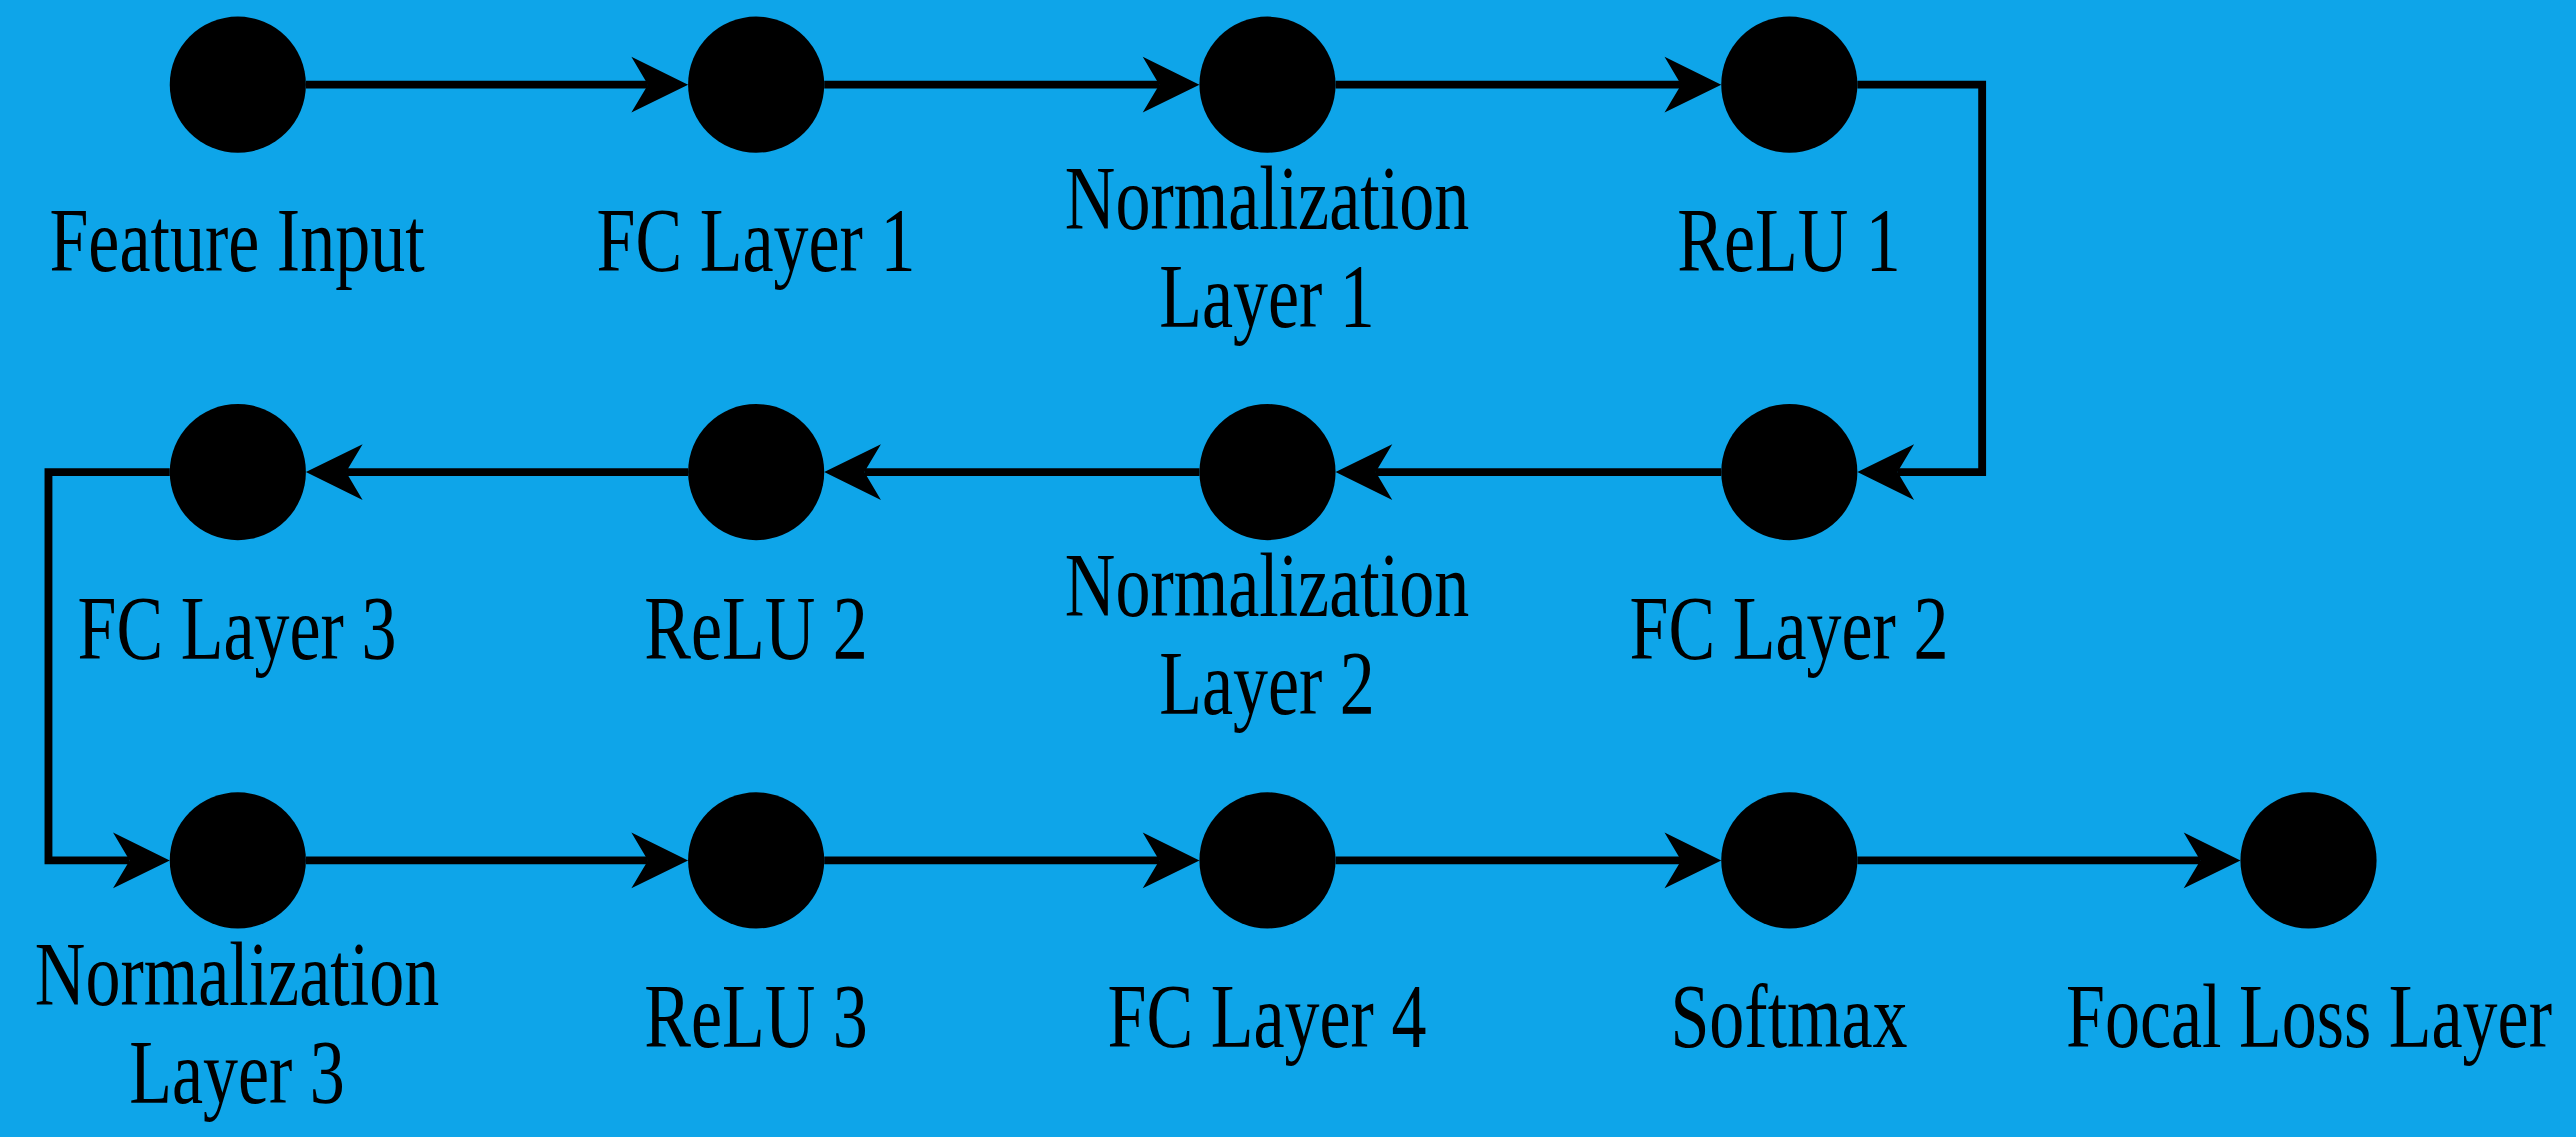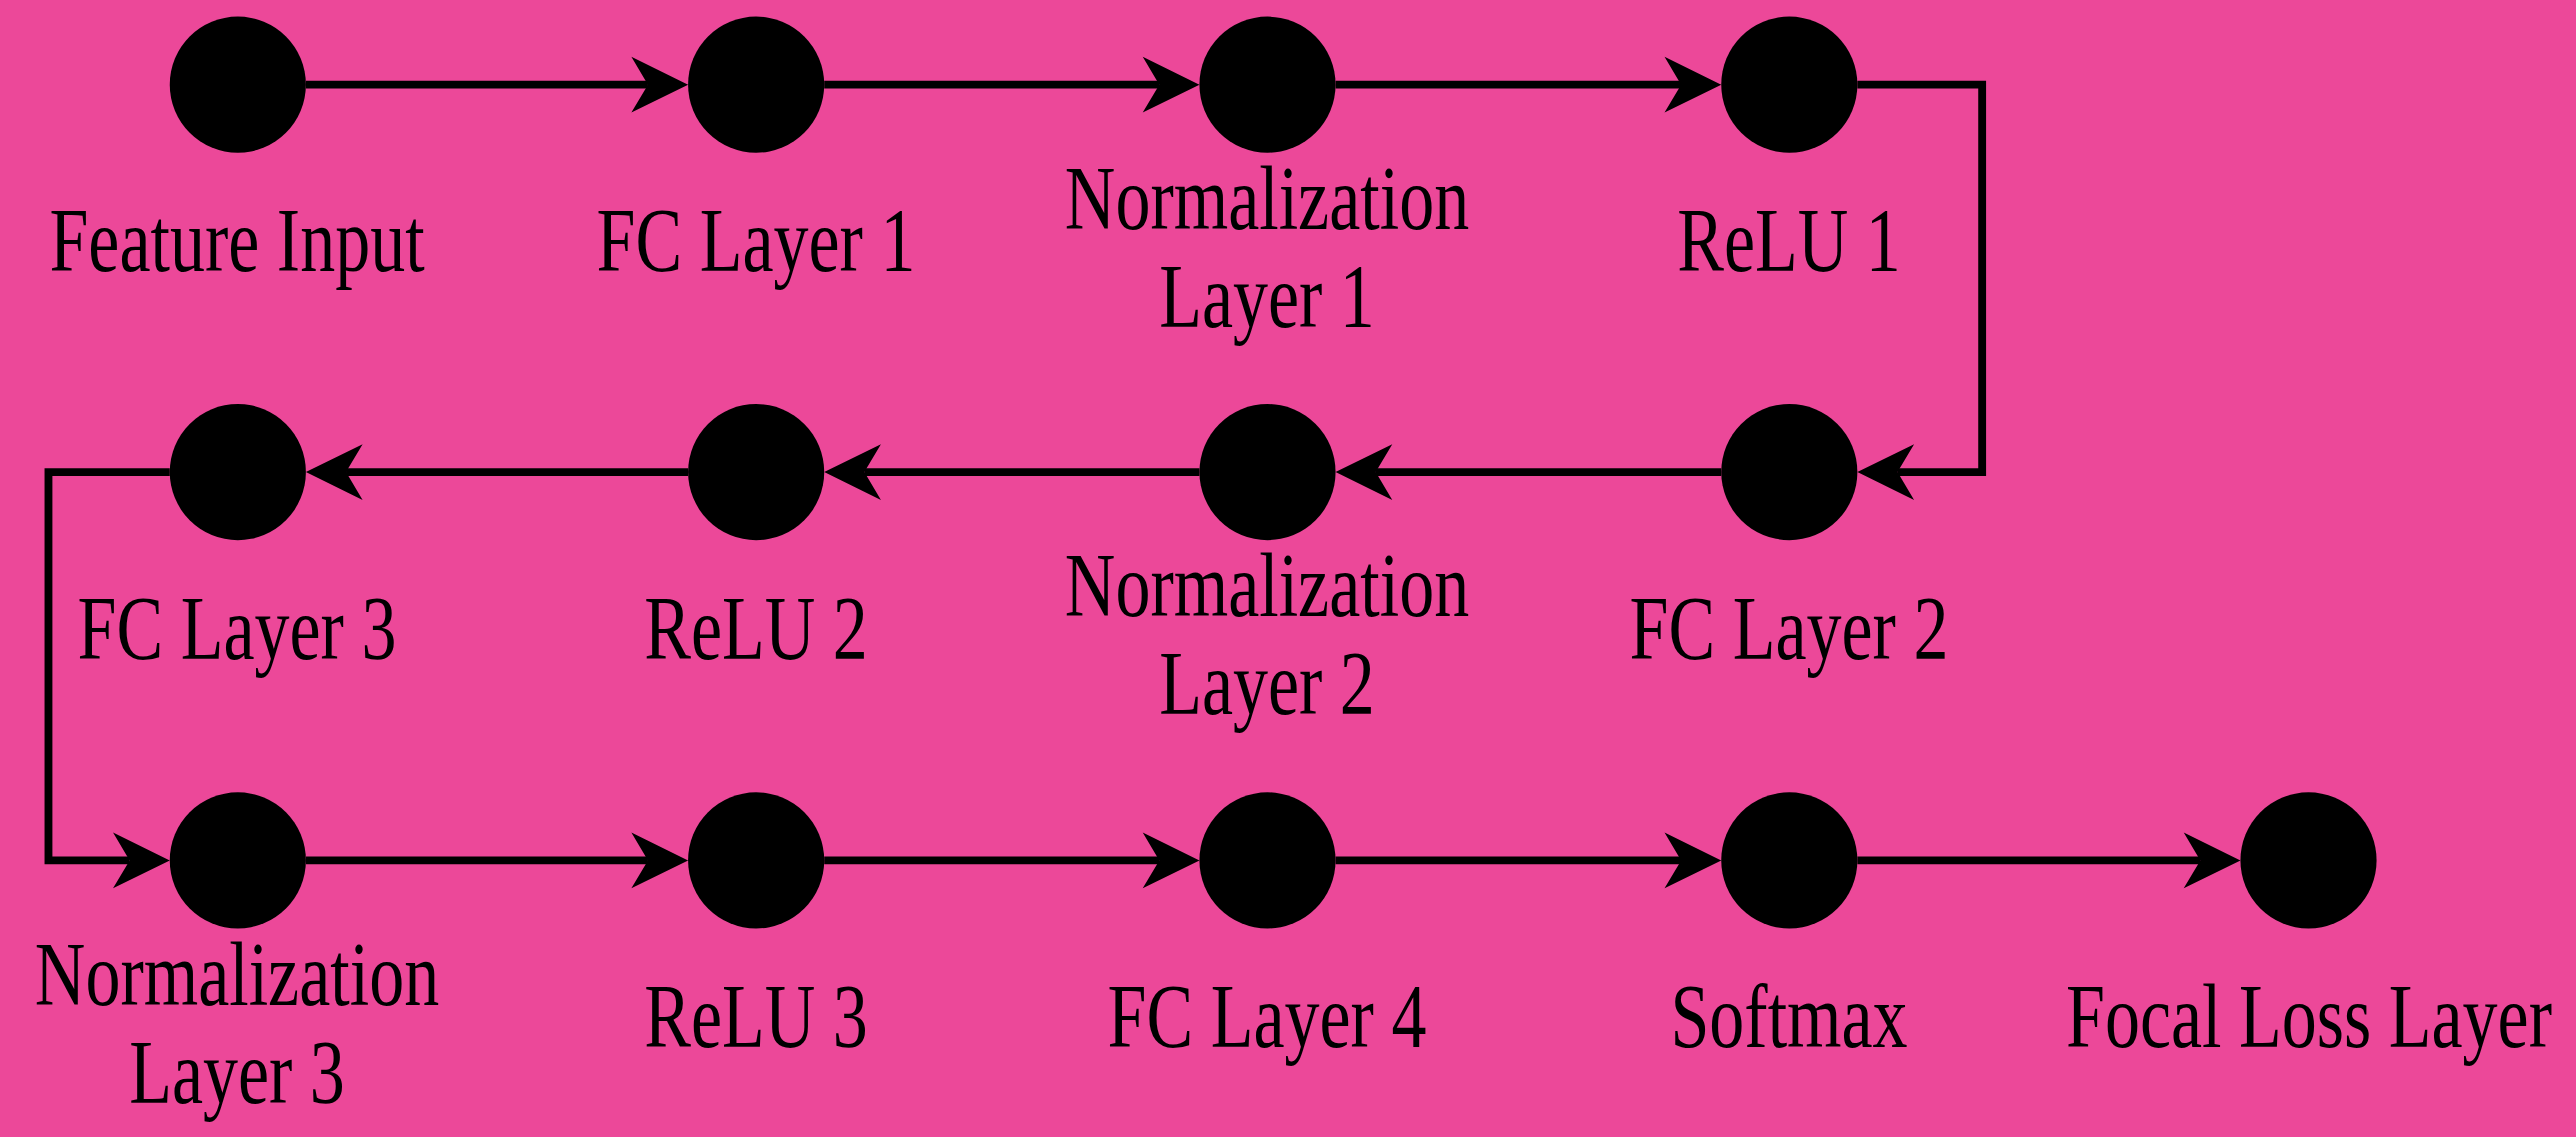--- a/index.html
+++ b/index.html
@@ -5,21 +5,21 @@
 <style>
   html, body {
     margin: 0;
     padding: 0;
     background: #ffffff;
   }
   .stage {
     position: relative;
     width: 2576px;
     height: 1137px;
-    background: #ec4899;
+    background: #0ea5e9;
     overflow: hidden;
   }
   .stage svg {
     position: absolute;
     left: 0;
     top: 0;
     width: 100%;
     height: 100%;
   }
   .labels {

